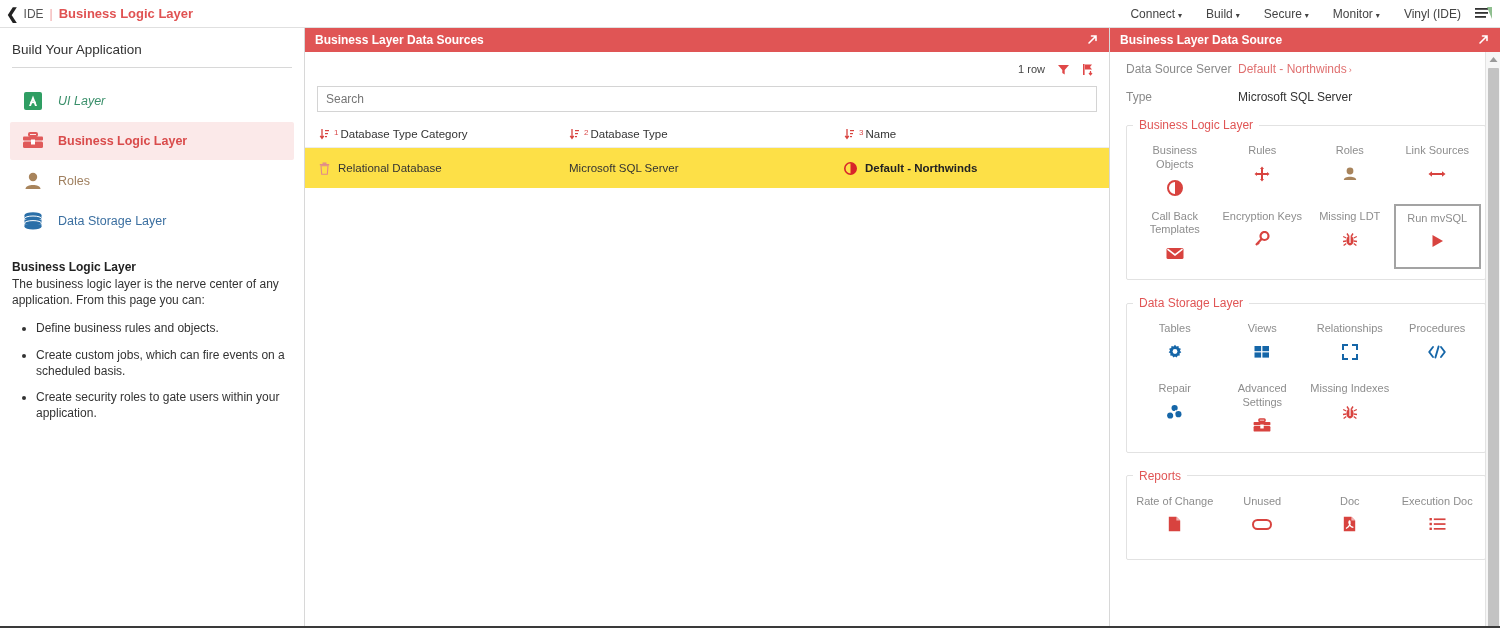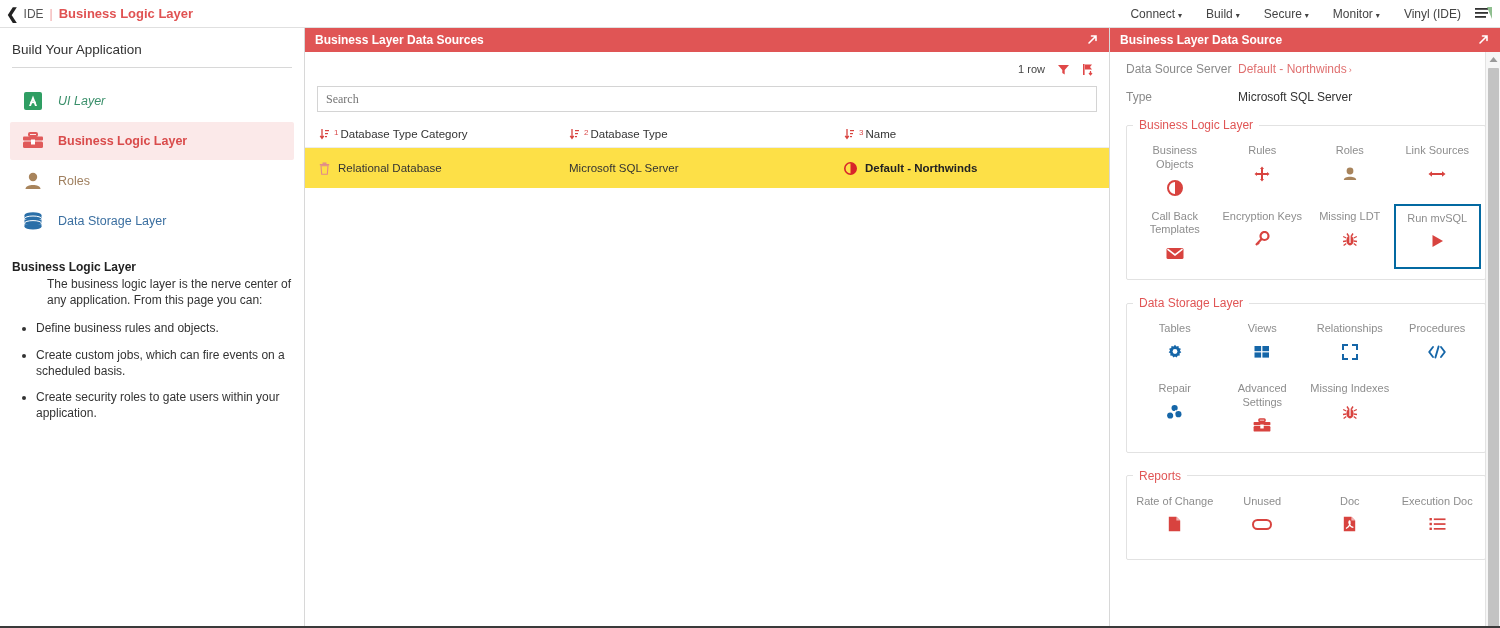--- a/index.html
+++ b/index.html
@@ -53,21 +53,21 @@
   .nav-item.active { background:#fbe9e9; }
   .nav-icon { width:30px; display:flex; align-items:center; justify-content:center; }
   .nav-label { font-size: 12.5px; margin-left: 10px; }
   .nav-label.ui { color:#3a8f6a;font-style:italic; }
   .nav-label.biz { color:#d94b4b; font-weight:bold; }
   .nav-label.roles { color:#a08060; }
   .nav-label.data { color:#3b6fa0; }
 
   .desc { padding: 18px 12px 0 12px; }
   .desc-title { font-size: 12px; font-weight: bold; color:#222; margin-bottom:2px; }
-  .desc-body { font-size: 12px; color:#333; line-height: 1.35; margin-left: 35px; }
+  .desc-body { font-size: 12px; color:#333; line-height: 1.35; }
   .desc ul { margin: 12px 0 0 0; padding-left: 24px; }
   .desc li { font-size: 12px; color:#333; line-height:1.35; margin-bottom: 10px; }
 
   
   .center-panel { width: 805px; border-right:1px solid #d8d8d8; background:#fff; }
   .panel-header {
     background:#e05555; color:#fff; height: 24px;
     display:flex; align-items:center; padding: 0 10px;
     font-size: 12px; font-weight:bold;
   }
@@ -78,21 +78,21 @@
     height: 34px; display:flex; align-items:center; justify-content:flex-end;
     padding-right: 14px; gap: 12px;
   }
   .rowcount { font-size: 11px; color:#444; }
   .tool-ico { cursor:pointer; display:flex; align-items:center; }
 
   .search-wrap { padding: 0 12px; }
   .search-box {
     width:100%; height: 26px; border:1px solid #d4d4d4; background:#fff;
     font-size: 12px; color:#9a9a9a; padding: 0 8px; outline:none;
-    font-family:Liberation Serif, serif;
+    font-family:Liberation Sans, sans-serif;
   }
   .grid-head {
     display:flex; align-items:center; height:28px;
     margin: 8px 0 0 0; padding-left: 14px;
     border-bottom: 1px solid #ececec;
   }
   .gh-cell { display:flex; align-items:flex-start; font-size: 11.5px; color:#333; }
   .sort-ico { margin-right:4px; display:flex; align-items:flex-start; }
   .sup { font-size: 8px; color:#d94b4b; vertical-align:super; margin-right:2px;}
   .c1 { width: 250px; }
@@ -120,21 +120,21 @@
     margin: 0 0 16px 0; padding: 6px 4px 10px 4px;
   }
   fieldset.group > legend {
     font-size: 12px; color:#e05555; padding: 0 6px; margin-left: 2px;
   }
   .tile-grid { display:grid; grid-template-columns: repeat(4, 1fr); }
   .tile {
     display:flex; flex-direction:column; align-items:center; justify-content:flex-start;
     padding: 6px 2px 6px 2px; cursor:pointer; min-height: 60px;
   }
-  .tile.highlight { border: 2px solid #0369a1; }
+  .tile.highlight { border: 2px solid #a3a3a3; }
   .tile-label {
     font-size: 11px; color:#8d8d8d; text-align:center; line-height:1.25;
     margin-bottom: 6px;
   }
   .tile-ico { height: 20px; display:flex; align-items:center; justify-content:center; }
 
   
   .vscroll {
     position:absolute; top: 24px; right: 0; width: 15px; height: 604px;
     background:#f6f6f6; border-left: 1px solid #e3e3e3;

